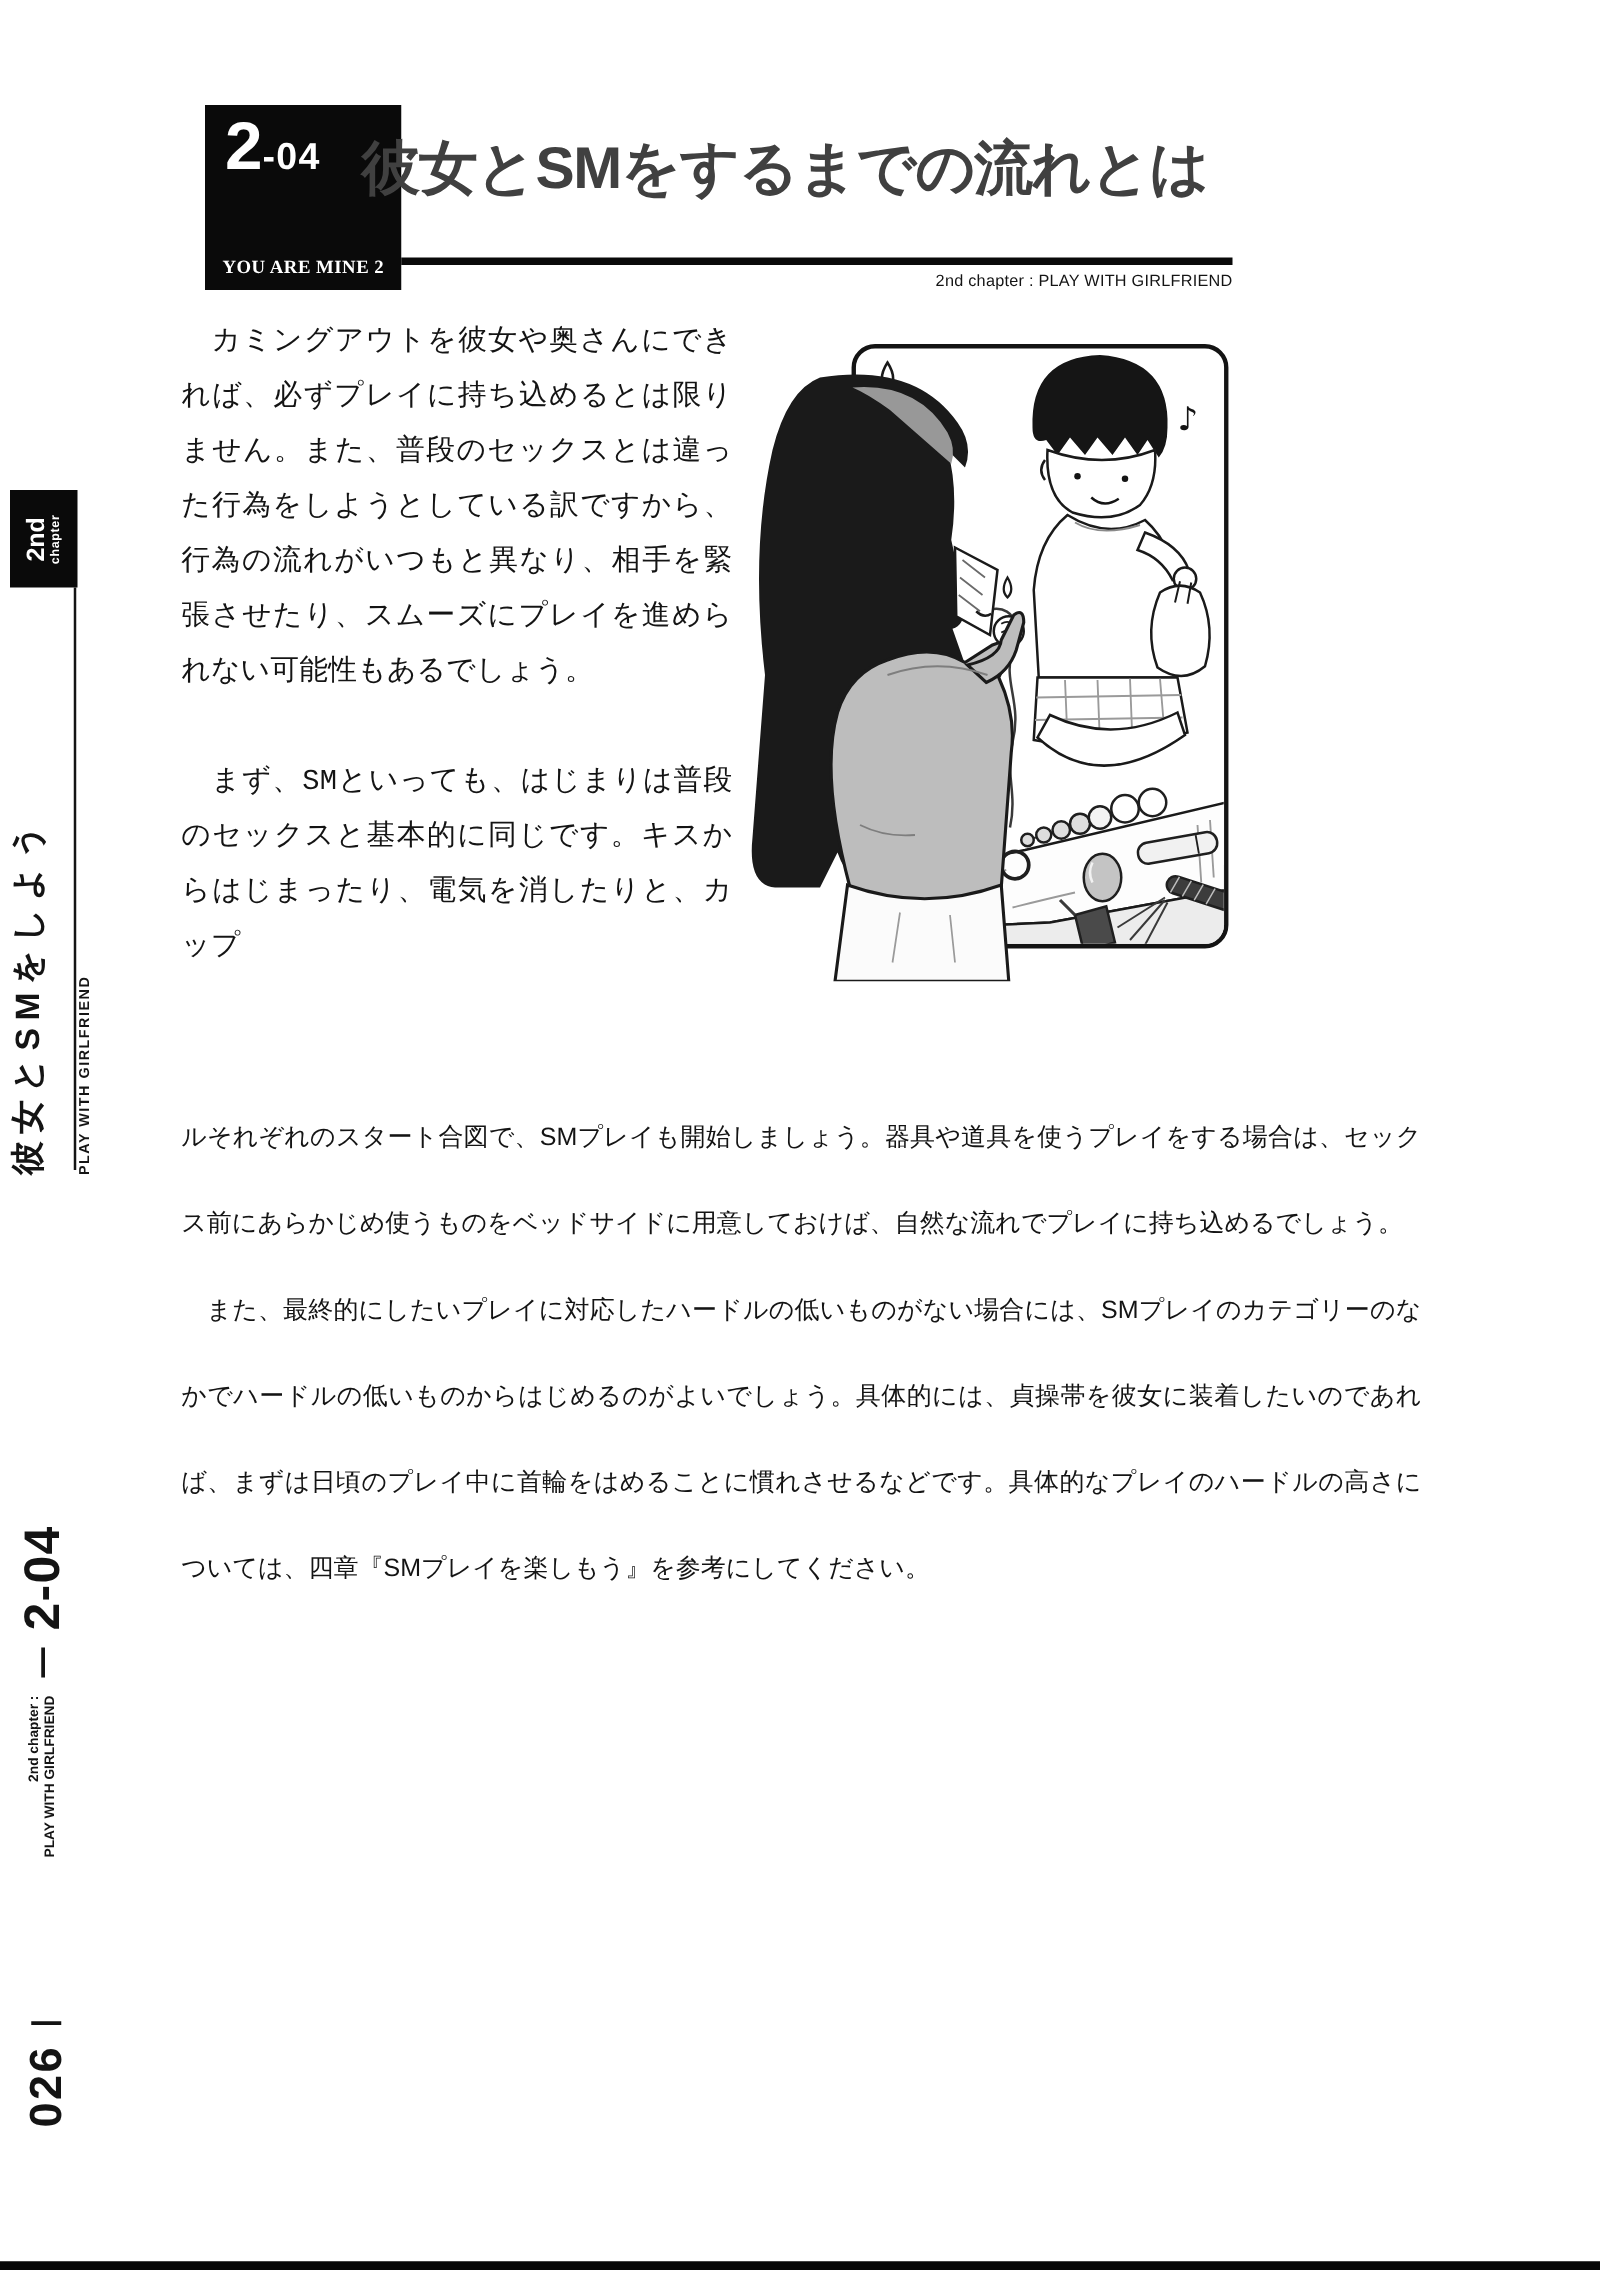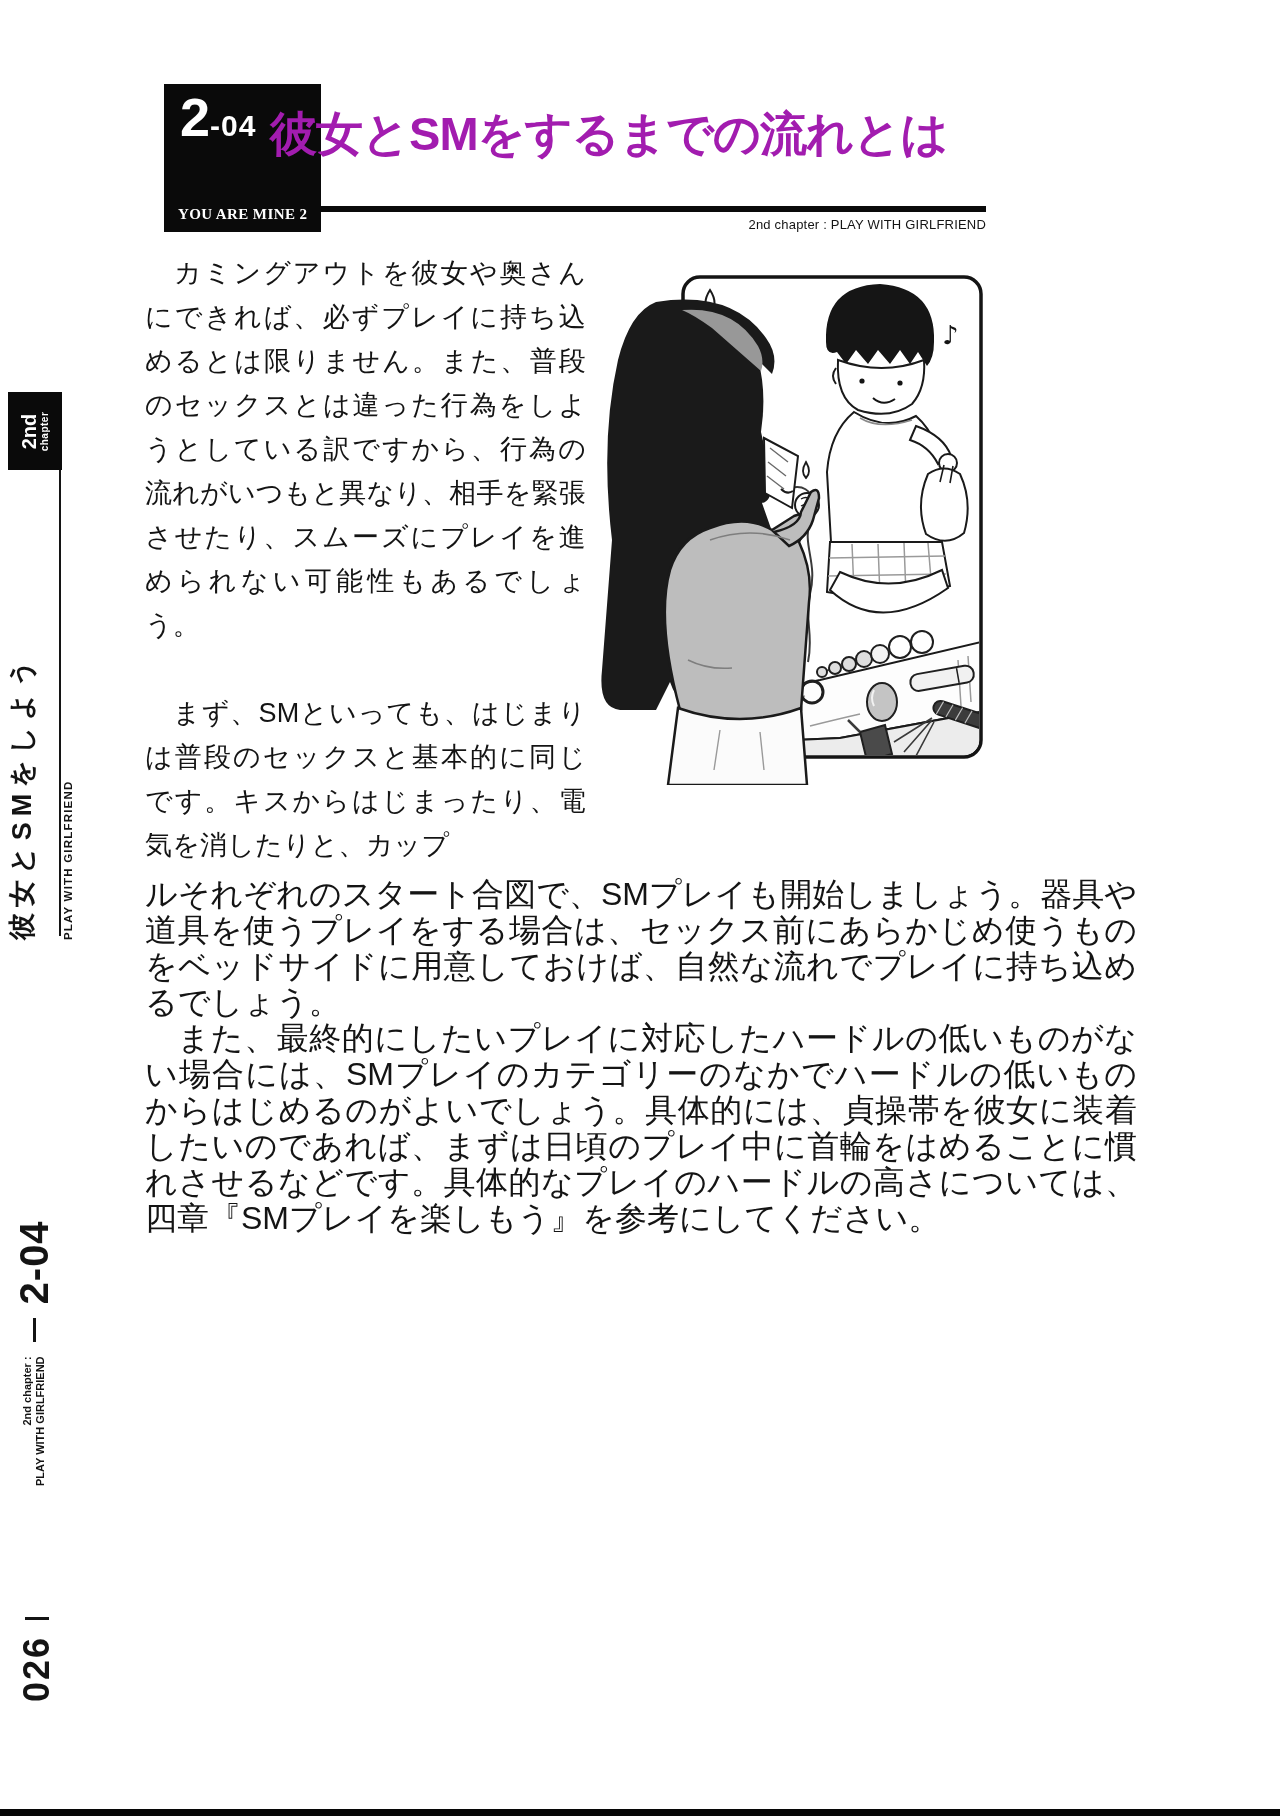--- a/index.html
+++ b/index.html
@@ -20,22 +20,22 @@
     display:flex; align-items:baseline; font-weight:bold;
   }
   .chapter-box .cnum .main { font-size:54px; line-height:1; }
   .chapter-box .cnum .sub  { font-size:30px; line-height:1; letter-spacing:1px; }
   .chapter-box .series {
     position:absolute; left:14px; bottom:9px;
     font-size:15px; font-weight:bold; letter-spacing:.4px; white-space:nowrap;font-family:Liberation Serif, serif;
   }
   .page-title {
     position:absolute; left:270px; top:103px; width:716px;
-    text-align:left; font-size:47px; font-weight:900; letter-spacing:-1px;
-    color:#a21caf; white-space:nowrap;
+    text-align:center; font-size:47px; font-weight:900; letter-spacing:-1px;
+    color:#404040; white-space:nowrap;
   }
   .title-rule {
     position:absolute; left:321px; top:206px; width:665px; height:6px;
     background:#0a0a0a;
   }
   .page-subtitle {
     position:absolute; left:586px; top:217px; width:400px;
     text-align:right; font-size:13px; font-weight:normal; letter-spacing:.2px;
   }
 
@@ -68,26 +68,26 @@
   .side-pagenum {
     left:16px; top:1702px; width:130px; height:42px;
     display:flex; align-items:center; gap:16px;
   }
   .side-pagenum .num { font-size:36px; font-weight:bold; letter-spacing:2px; }
   .side-pagenum .bar { width:3px; height:24px; background:#141414; flex:none; }
 
   
   .col-text {
     position:absolute; left:145px; top:251px; width:441px;
-    font-size:27px; line-height:44px; letter-spacing:.2px;
-    text-align:justify; text-justify:inter-ideograph; word-break:normal;
+    font-size:23px; line-height:44px; letter-spacing:.2px;
+    text-align:justify; text-justify:inter-ideograph; word-break:normal;font-family:Liberation Mono, monospace;
   }
   .full-text {
     position:absolute; left:145px; top:876px; width:992px;
-    font-size:32px; line-height:36px;
+    font-size:20px; line-height:69px;
     text-align:justify; text-justify:inter-ideograph; word-break:normal;
   }
   .gap-before { margin-top:44px; }
 
   
   .illustration { position:absolute; left:560px; top:240px; width:440px; height:545px; }
 
   .page-edge { position:absolute; left:0; top:1809px; width:1280px; height:7px; background:#060606; }
 </style>
 </head>

